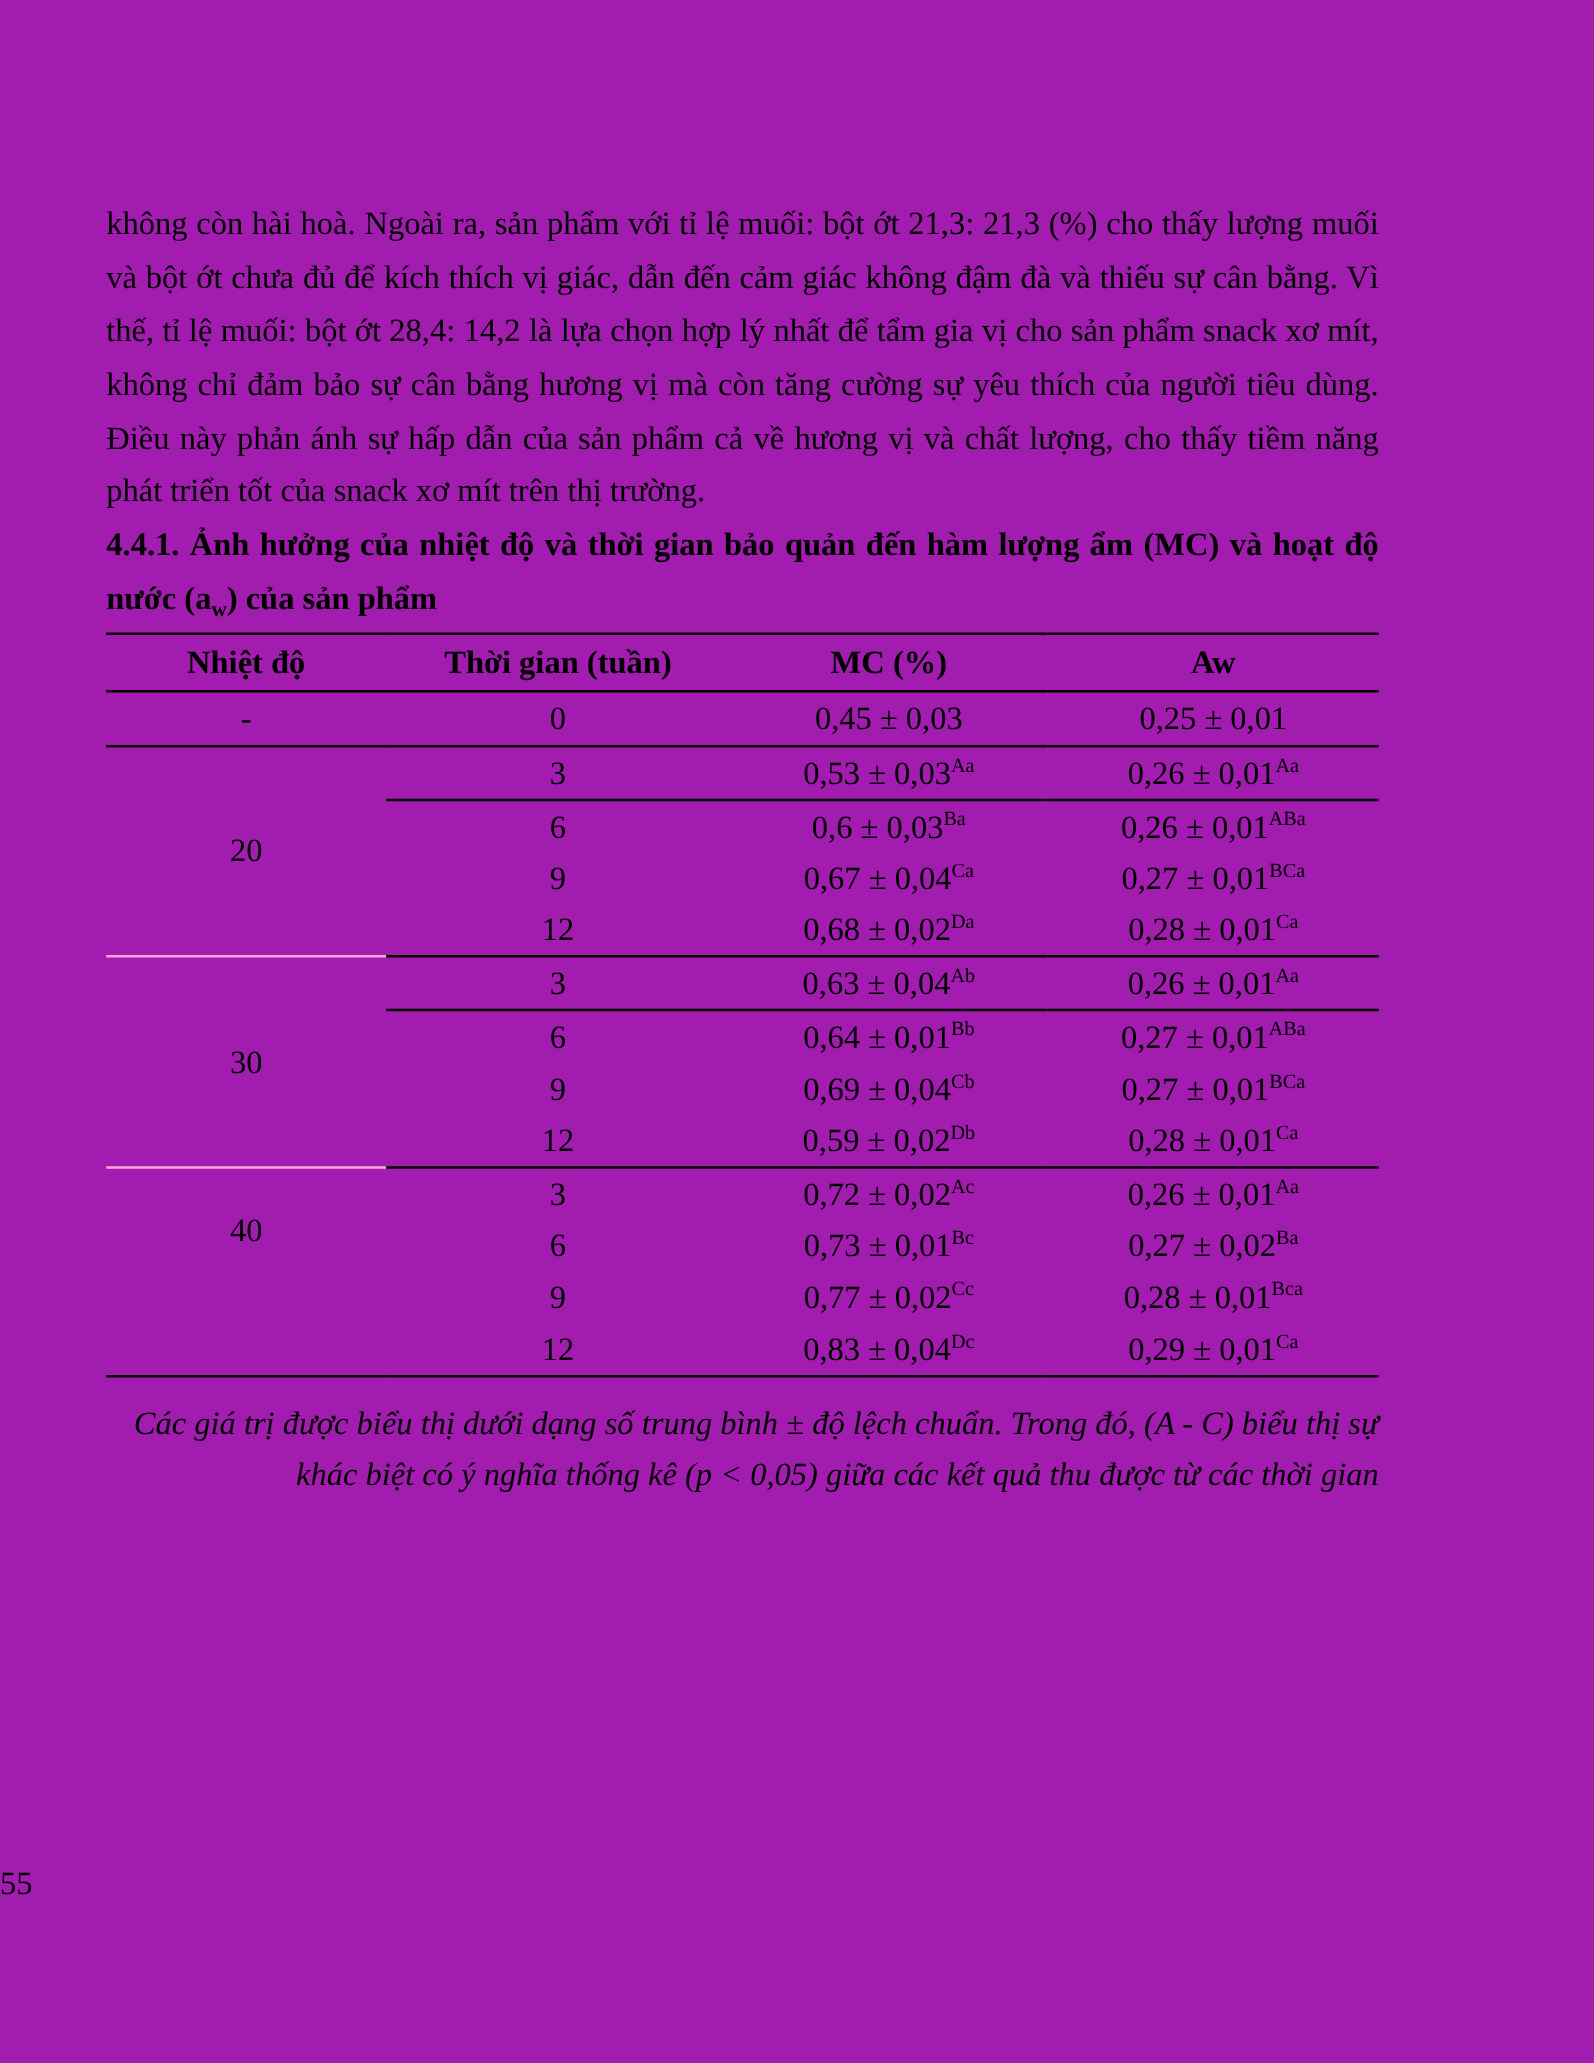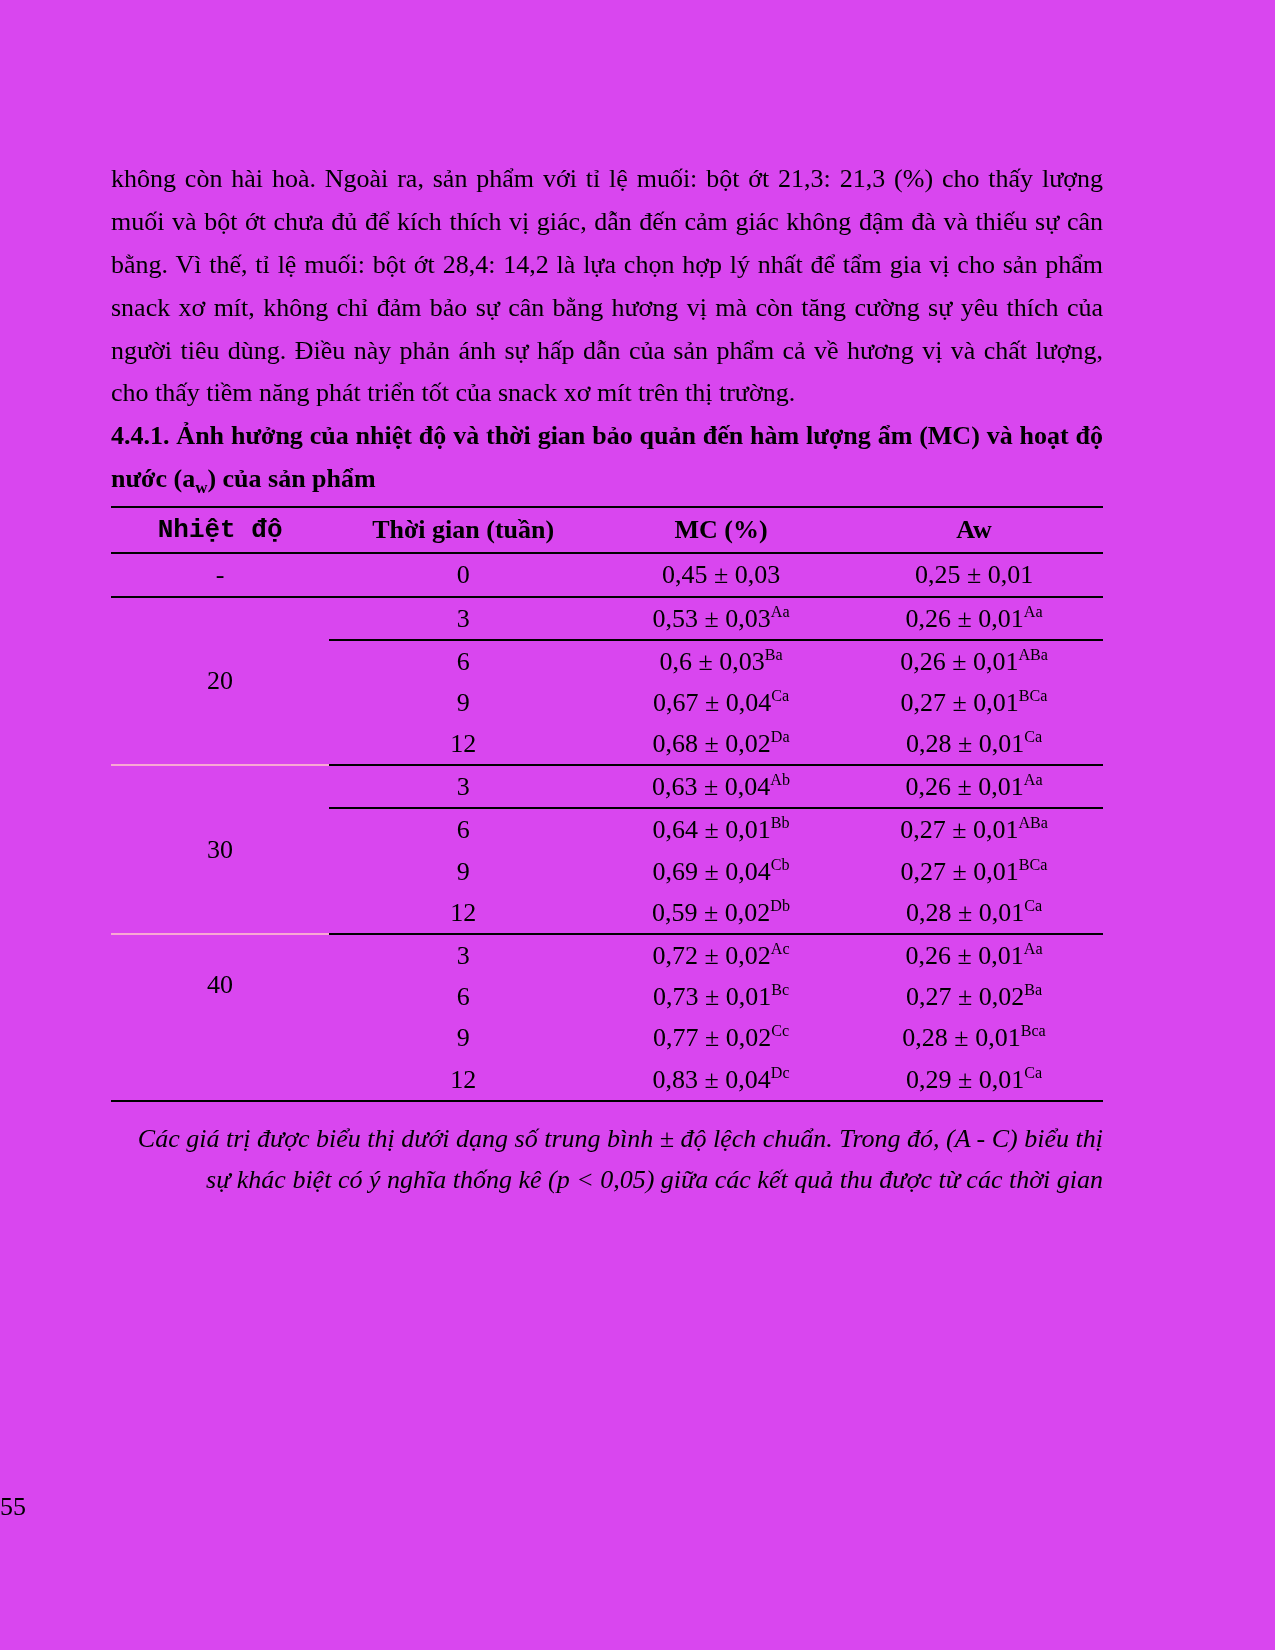--- a/index.html
+++ b/index.html
@@ -1,23 +1,23 @@
 <!DOCTYPE html>
 <html><head>
 <meta charset="utf-8">
 <style>
   * { box-sizing: border-box; }
   html, body { margin: 0; padding: 0; background: #ffffff; }
   .page {
     width: 1275px;
     height: 1650px;
     margin: 0 auto;
-    background: #d946ef;
+    background: #a21caf;
     position: relative;
-    padding: 158px 172px 0 111px;
+    padding: 158px 172px 0 85px;
     font-family: "Liberation Serif", serif;
     font-size: 26px;
     color: #000000;
   }
   .para { margin: 0; text-align: justify; line-height: 1.65; }
   .heading { margin: 0; font-weight: bold; text-align: justify; line-height: 1.65; }
   .heading sub { font-size: 0.65em; }
   .body-para { margin: 0; text-indent: 30px; text-align: justify; line-height: 1.65; }
   .caption { margin: 0; text-align: center; line-height: 1.65; }
   .caption b { font-weight: bold; }
@@ -35,21 +35,21 @@
     text-align: center;
     font-size: 26px;
   }
   .data-table td {
     padding: 5px 4px;
     text-align: center;
     vertical-align: middle;
     font-size: 26px;
     line-height: 1.2;
   }
-  .col-temp { width: 22%; font-family: Liberation Mono, monospace; }
+  .col-temp { width: 22%; }
   .col-time { width: 27%; }
   .col-mc   { width: 25%; }
   .col-aw   { width: 26%; }
   tr.rule-bottom td { border-bottom: 2px solid #000; }
   td.sub-rule { border-bottom: 2px solid #000; }
   td.temp-cell { border-bottom: 2px solid #f9a8d4; }
   td.temp-top { vertical-align: top; padding-top: 34px; }
   .data-table sup { font-size: 0.62em; line-height: 0; }
   .footnote {
     margin: 16px 0 0 0;

